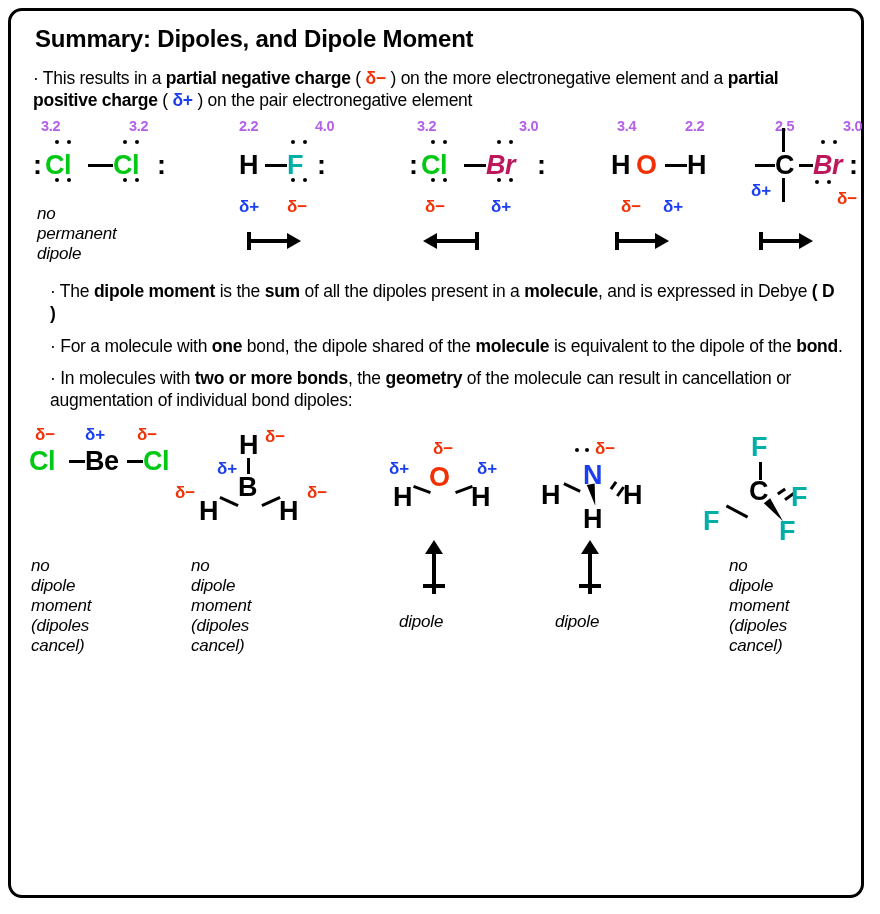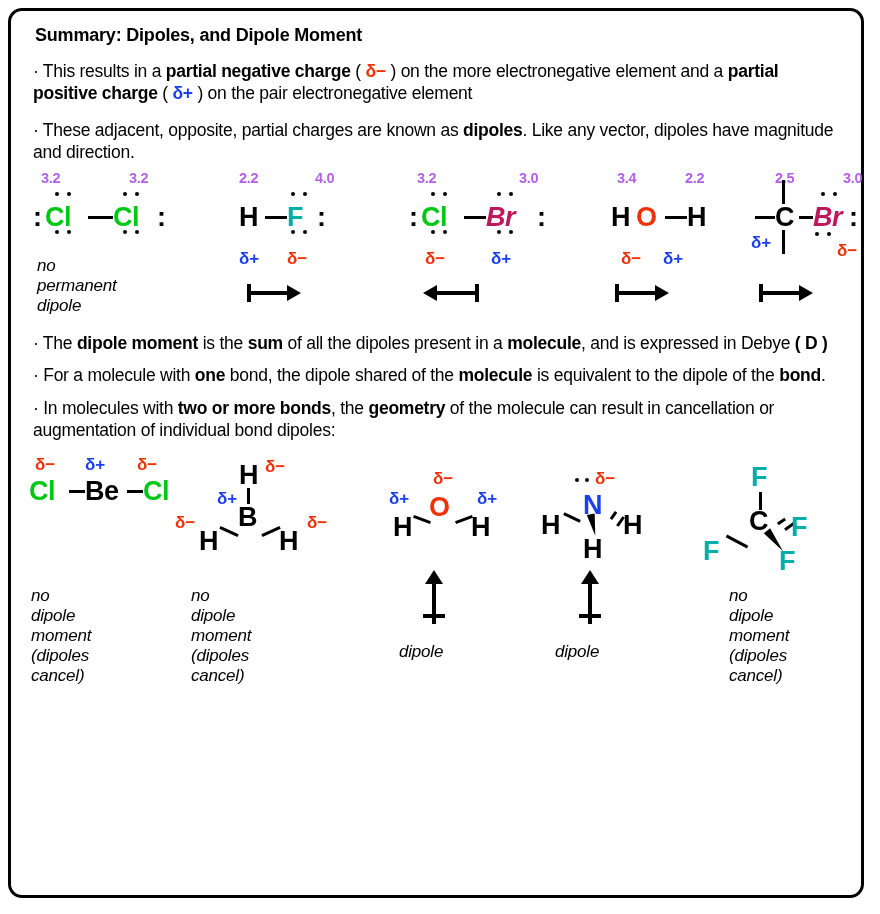--- a/index.html
+++ b/index.html
@@ -24,21 +24,21 @@
     border: 3px solid #000000;
     border-radius: 14px;
     box-sizing: border-box;
     background: #ffffff;
   }
 
   .pad { padding: 0 18px; }
 
   
   .title {
-    font-size: 18px;
+    font-size: 24px;
     font-weight: bold;
     letter-spacing: -0.2px;
     margin: 14px 0 0 6px;
   }
   .para {
     font-size: 17.5px;
     line-height: 1.25;
     margin: 15px 0 0 4px;
     letter-spacing: -0.25px;
   }
@@ -146,21 +146,20 @@
 <div id="frame">
 
   <div class="pad">
     <div class="title">Summary: Dipoles, and Dipole Moment</div>
   </div>
 
   <div class="pad">
 
     <div class="para"><span>· This results in a </span><span class="b">partial negative charge</span><span> ( </span><span class="dminus">δ−</span><span> )  on the more electronegative element and a </span><span class="b">partial positive charge</span><span> ( </span><span class="dplus">δ+</span><span> ) on the pair electronegative element</span></div>
 
-    <div class="para"><span>· These adjacent, opposite, partial charges are known as </span><span class="b">dipoles</span><span>. Like any vector, dipoles have magnitude and direction.</span></div>
   </div>
 
   <div class="molrow">
 
     <div class="cell" style="left:22px; top:0;">
       <div class="en" style="left:8px; top:6px;">3.2</div>
       <div class="en" style="left:96px; top:6px;">3.2</div>
 
       <div class="colon" style="left:0px; top:40px;">:</div>
       <div class="atom cl" style="left:12px; top:40px;">Cl</div>
@@ -273,21 +272,21 @@
       <div class="chg m" style="left:70px; top:78px;">δ−</div>
 
       <div class="arrowH right" style="left:-8px; top:120px; width:56px; height:18px;">
         <div class="shaft"></div>
         <div class="cross"></div>
         <div class="head"></div>
       </div>
     </div>
   </div>
 
-  <div class="pad" style="margin-top:-2px;">
+  <div class="pad" style="margin-top:-2px;margin-left:17px;">
     <div class="para tight"><span>· The </span><span class="b">dipole moment</span><span> is the </span><span class="b">sum</span><span> of all the dipoles present in a </span><span class="b">molecule</span><span>, and is expressed in Debye </span><span class="b">( D )</span></div>
 
     <div class="para tight"><span>· For a molecule with </span><span class="b">one</span><span> bond, the dipole shared of the </span><span class="b">molecule</span><span> is equivalent to the dipole of the </span><span class="b">bond</span><span>.</span></div>
 
     <div class="para tight"><span>· In molecules with </span><span class="b">two or more bonds</span><span>, the </span><span class="b">geometry</span><span> of the molecule can result in cancellation or augmentation of individual bond dipoles:</span></div>
   </div>
 
   <div class="molrow2" style="margin-top:14px;">
 
     <div class="cell" style="left:18px; top:0;">

